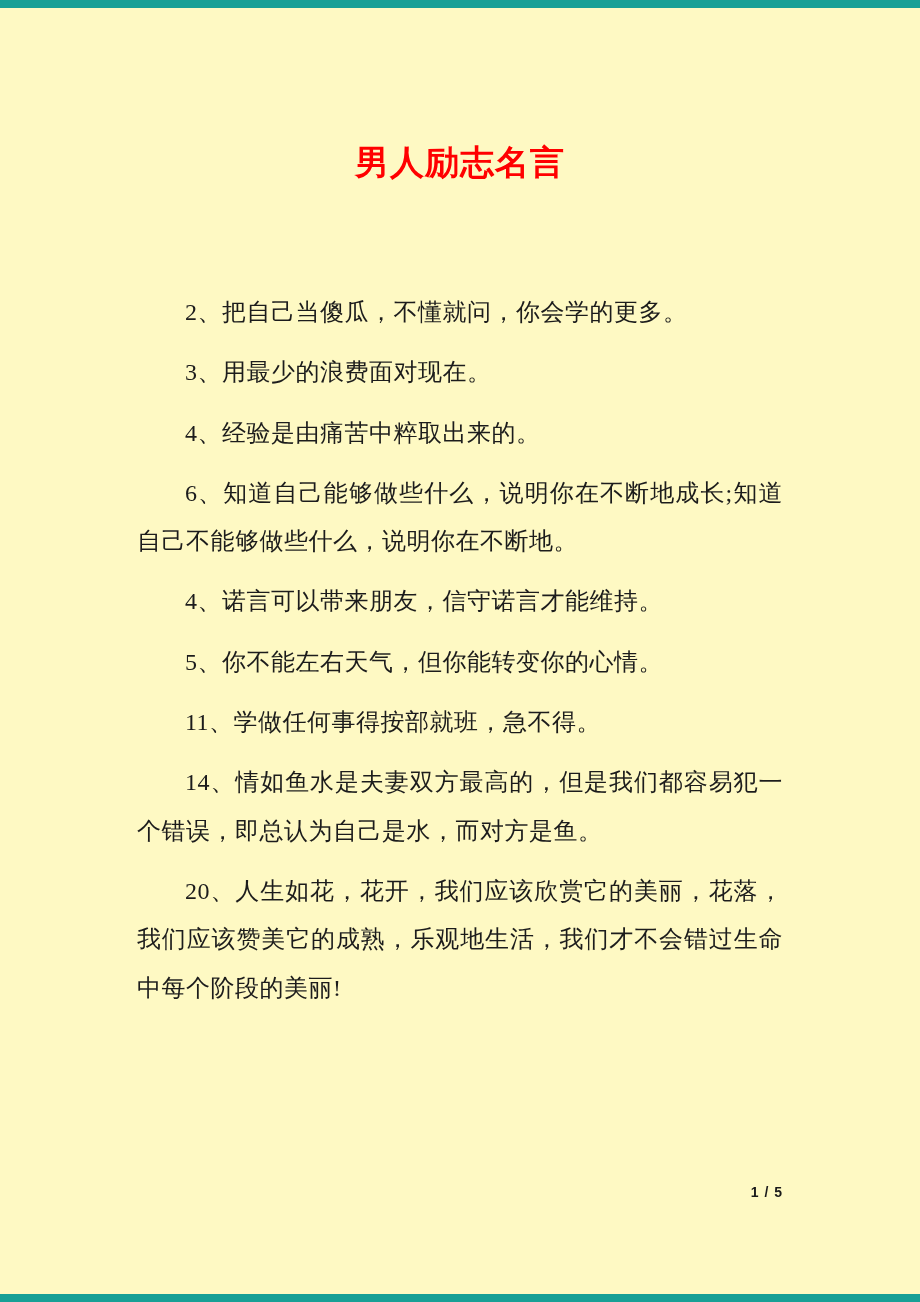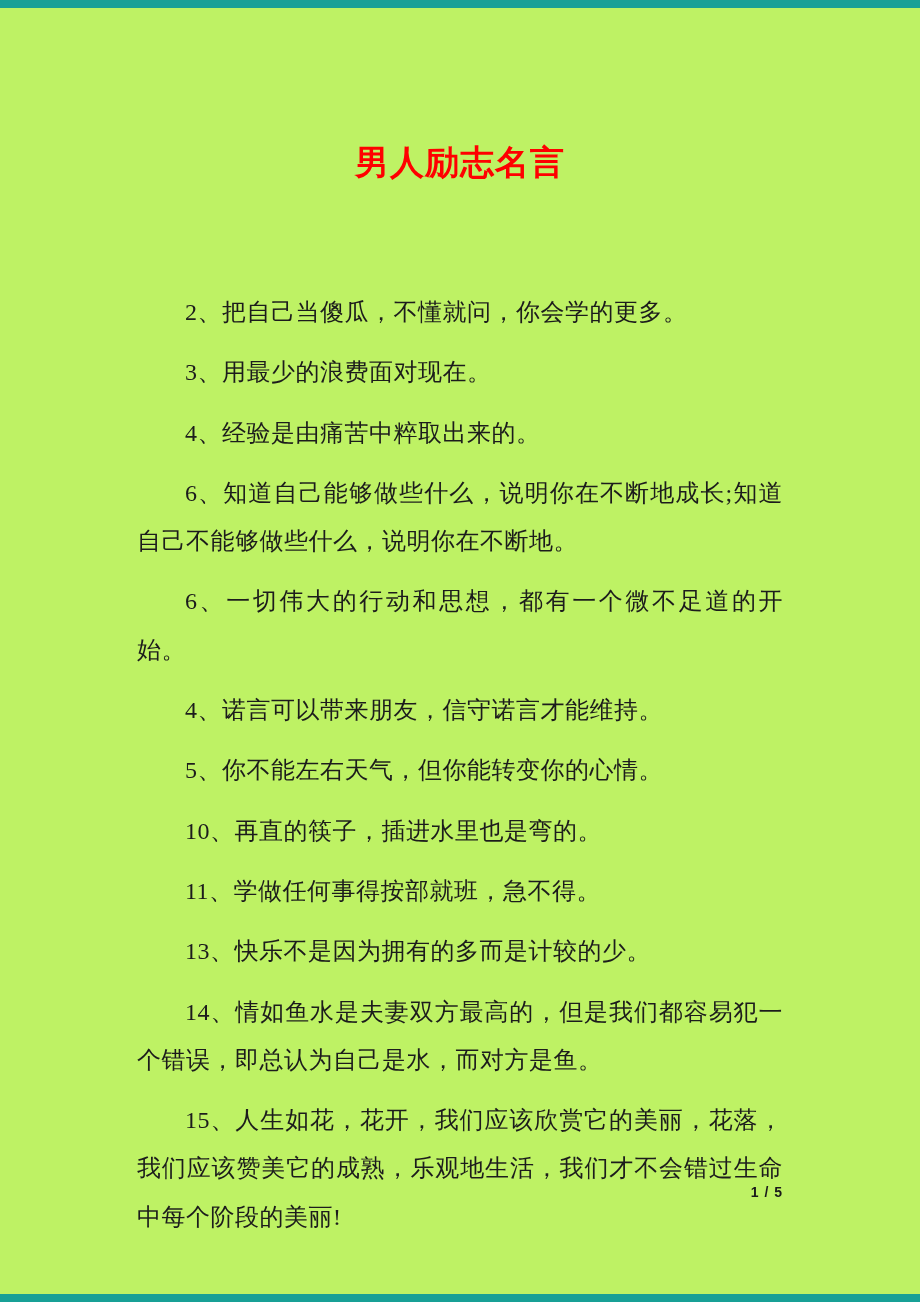--- a/index.html
+++ b/index.html
@@ -4,21 +4,21 @@
 <style>
   html, body {
     margin: 0;
     padding: 0;
     background: #ffffff;
   }
   .page {
     position: relative;
     width: 920px;
     height: 1302px;
-    background: #bef264;
+    background: #fef9c3;
     overflow: hidden;
     box-sizing: border-box;
     font-family: "Liberation Serif", "DejaVu Serif", serif;
   }
   .accent-bar {
     position: absolute;
     left: 0;
     width: 100%;
     height: 8px;
   }
@@ -68,27 +68,24 @@
 
   <div class="accent-bar top" style="background: rgb(24, 160, 150);"></div>
 
   <h1 class="doc-title" style="color: rgb(255, 0, 0);">男人励志名言</h1>
 
   <div class="doc-body" style="color: rgb(28, 28, 28);">
       <p class="para">2、把自己当傻瓜，不懂就问，你会学的更多。</p>
       <p class="para">3、用最少的浪费面对现在。</p>
       <p class="para">4、经验是由痛苦中粹取出来的。</p>
       <p class="para">6、知道自己能够做些什么，说明你在不断地成长;知道自己不能够做些什么，说明你在不断地。</p>
-      <p class="para">6、一切伟大的行动和思想，都有一个微不足道的开始。</p>
       <p class="para">4、诺言可以带来朋友，信守诺言才能维持。</p>
       <p class="para">5、你不能左右天气，但你能转变你的心情。</p>
-      <p class="para">10、再直的筷子，插进水里也是弯的。</p>
       <p class="para">11、学做任何事得按部就班，急不得。</p>
-      <p class="para">13、快乐不是因为拥有的多而是计较的少。</p>
       <p class="para">14、情如鱼水是夫妻双方最高的，但是我们都容易犯一个错误，即总认为自己是水，而对方是鱼。</p>
-      <p class="para">15、人生如花，花开，我们应该欣赏它的美丽，花落，我们应该赞美它的成熟，乐观地生活，我们才不会错过生命中每个阶段的美丽!</p>
+      <p class="para">20、人生如花，花开，我们应该欣赏它的美丽，花落，我们应该赞美它的成熟，乐观地生活，我们才不会错过生命中每个阶段的美丽!</p>
     </div>
 
   <div class="page-indicator">1 / 5</div>
 
   <div class="accent-bar bottom" style="background: rgb(24, 160, 150);"></div>
 
 </div>
 
 </body></html>

